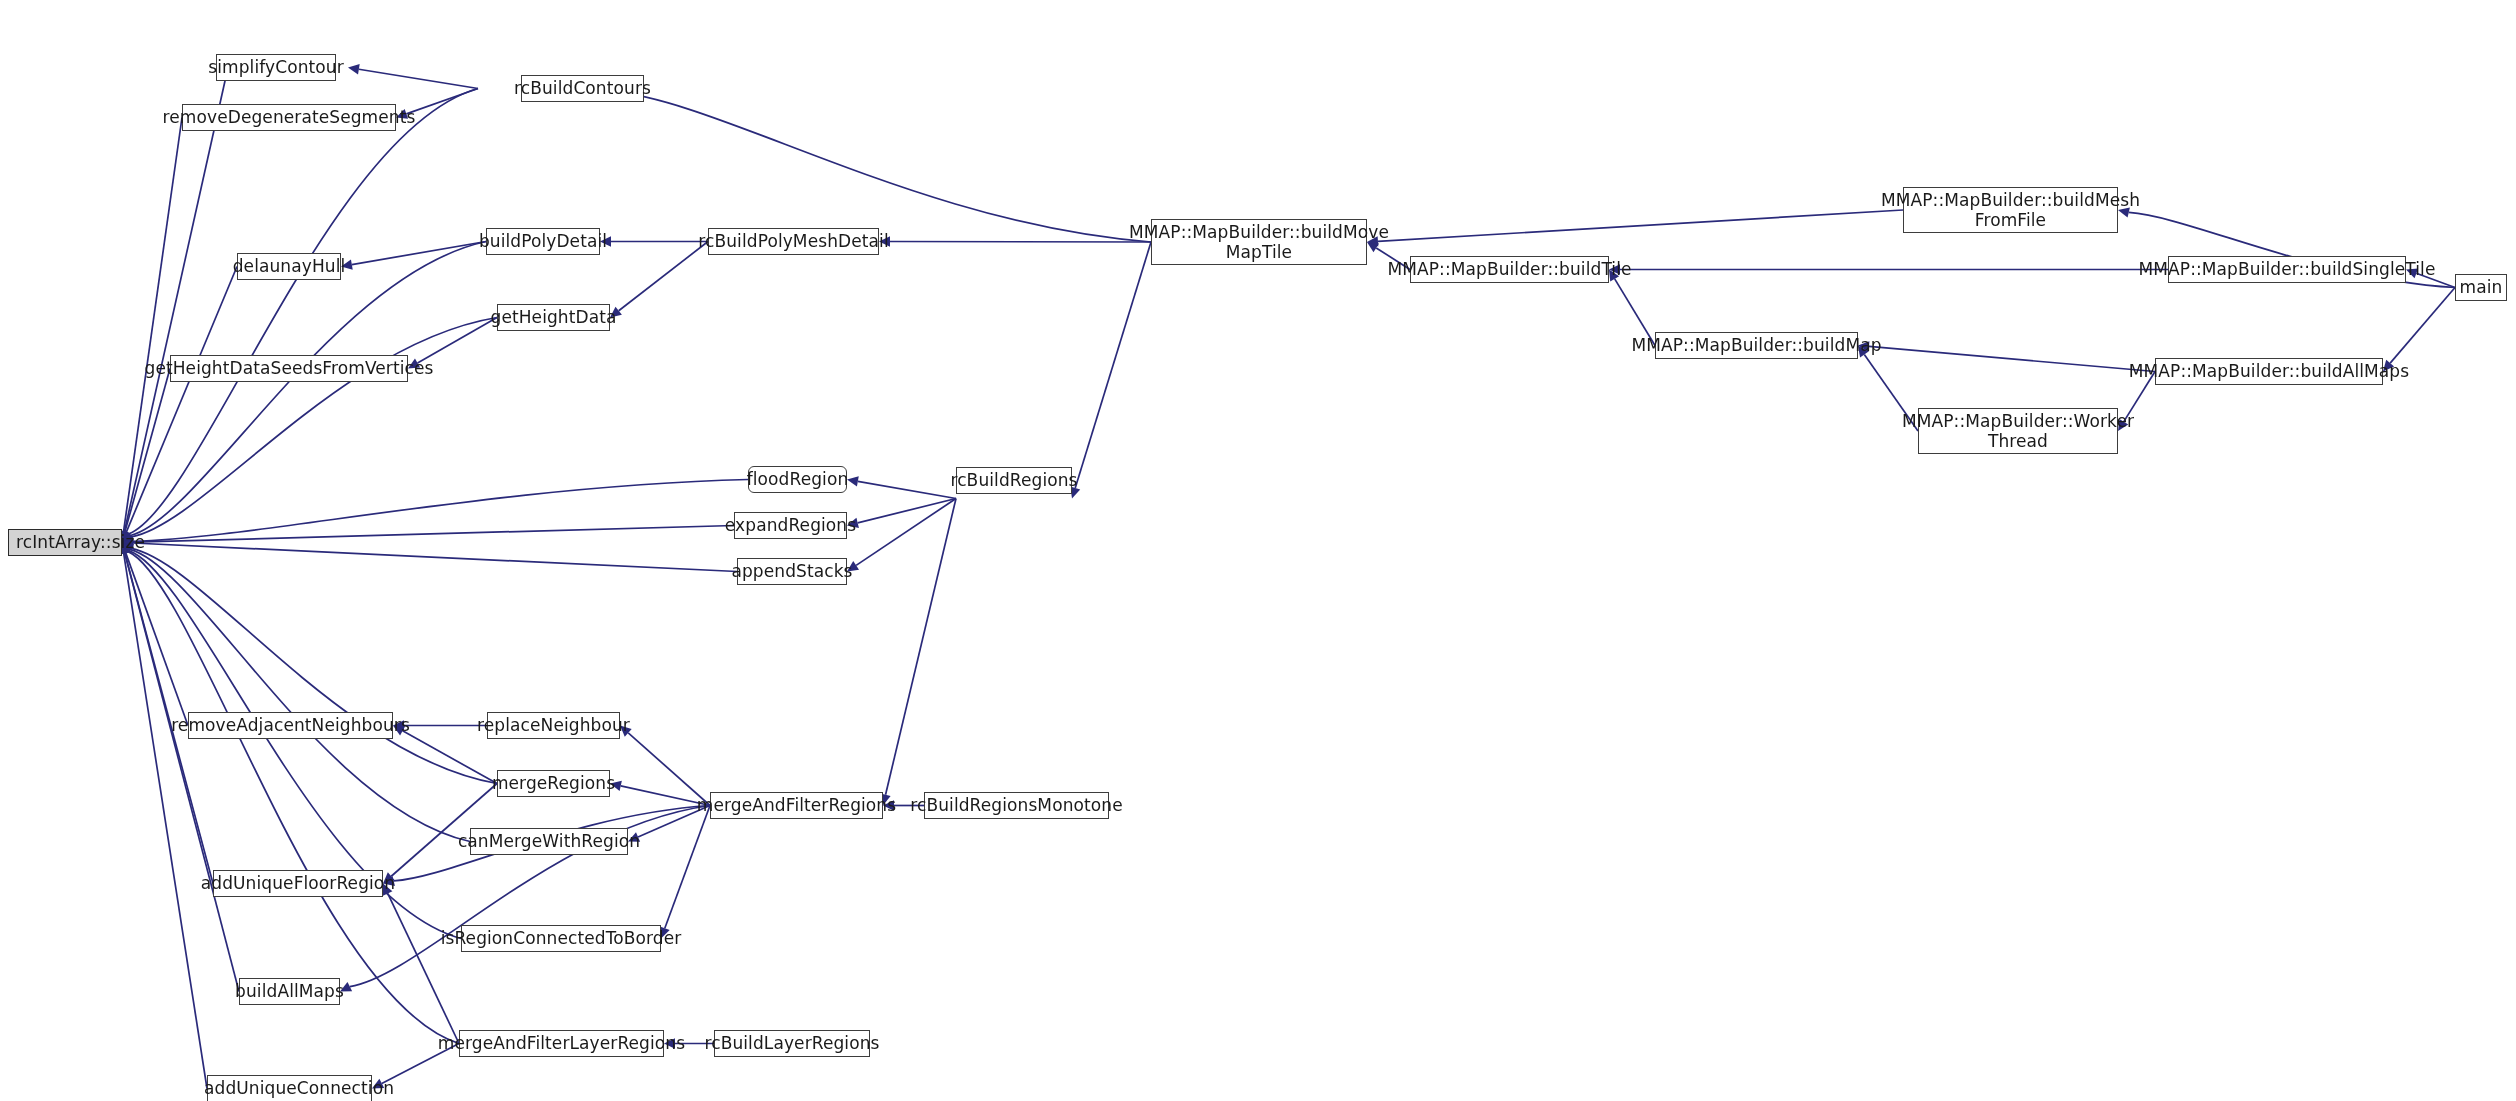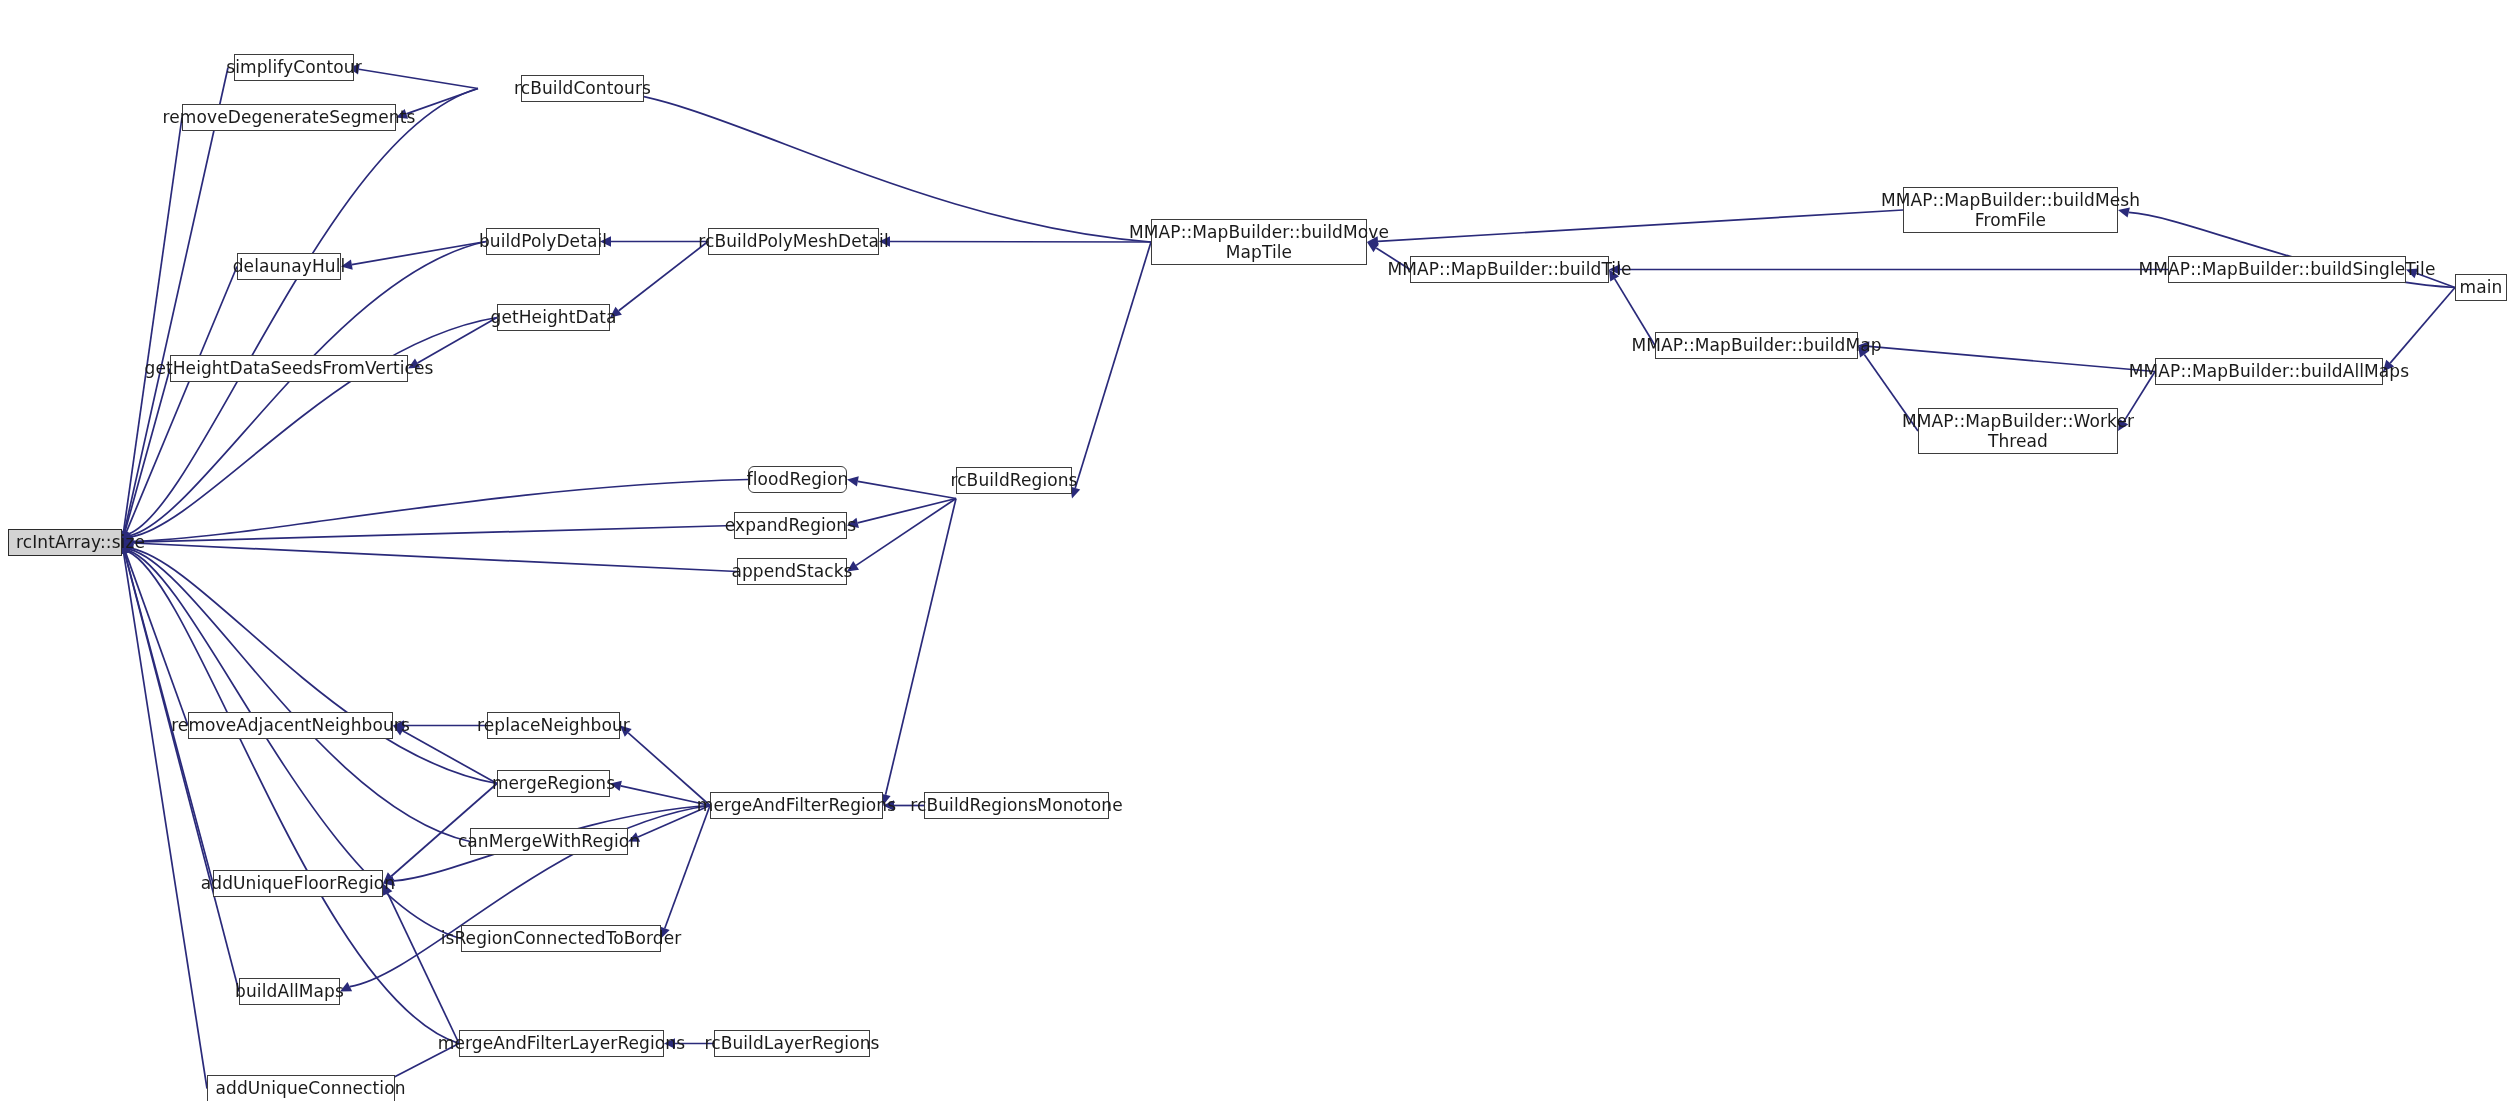--- a/index.html
+++ b/index.html
@@ -156,21 +156,21 @@
       <polygon points="122,542.5 132.4541875408682,548.7249468158657 123.82478752772862,554.5295532119296" fill="#2a2a7a"></polygon>
       <path d="M 459 1043.5 L 381.77039407471545 1083.4463478923885" stroke="#2a2a7a" stroke-width="1.7" fill="none"></path>
       <polygon points="372,1088.5 379.38139489657186,1078.8276161479776 384.15939325285905,1088.0650796367995" fill="#2a2a7a"></polygon>
       <path d="M 714 1043.5 L 675 1043.5" stroke="#2a2a7a" stroke-width="1.7" fill="none"></path>
       <polygon points="664,1043.5 675,1038.3 675,1048.7" fill="#2a2a7a"></polygon>
       <path d="M 207 1088.5 L 123.69207281878862 553.3690795183362" stroke="#2a2a7a" stroke-width="1.7" fill="none"></path>
       <polygon points="122,542.5 128.8301831365476,552.5691905494543 118.55396250102966,554.1689684872181" fill="#2a2a7a"></polygon>
     </svg>
   <div id="node-layer">
       <div class="node root" style="left: 8px; top: 529px; width: 114px; height: 27px; padding-left: 37px;">rcIntArray::size</div>
-      <div class="node" style="left: 234px; top: 54px; width: 120px; height: 27px;">simplifyContour</div>
+      <div class="node" style="left: 216px; top: 54px; width: 120px; height: 27px;">simplifyContour</div>
       <div class="node" style="left: 182px; top: 104px; width: 214px; height: 27px;">removeDegenerateSegments</div>
       <div class="node" style="left: 478px; top: 75px; width: 123px; height: 27px; margin-left: 43px;">rcBuildContours</div>
       <div class="node" style="left: 486px; top: 228px; width: 114px; height: 27px;">buildPolyDetail</div>
       <div class="node" style="left: 237px; top: 253px; width: 104px; height: 27px;">delaunayHull</div>
       <div class="node" style="left: 497px; top: 304px; width: 113px; height: 27px;">getHeightData</div>
       <div class="node" style="left: 170px; top: 355px; width: 238px; height: 27px;">getHeightDataSeedsFromVertices</div>
       <div class="node" style="left: 708px; top: 228px; width: 171px; height: 27px;">rcBuildPolyMeshDetail</div>
       <div class="node two-line" style="left: 1151px; top: 219px; width: 216px; height: 46px;">MMAP::MapBuilder::buildMove
 MapTile</div>
       <div class="node" style="left: 1410px; top: 256px; width: 199px; height: 27px;">MMAP::MapBuilder::buildTile</div>
@@ -190,15 +190,15 @@
       <div class="node" style="left: 487px; top: 712px; width: 133px; height: 27px;">replaceNeighbour</div>
       <div class="node" style="left: 497px; top: 770px; width: 113px; height: 27px;">mergeRegions</div>
       <div class="node" style="left: 470px; top: 828px; width: 158px; height: 27px;">canMergeWithRegion</div>
       <div class="node" style="left: 710px; top: 792px; width: 173px; height: 27px;">mergeAndFilterRegions</div>
       <div class="node" style="left: 924px; top: 792px; width: 185px; height: 27px;">rcBuildRegionsMonotone</div>
       <div class="node" style="left: 213px; top: 870px; width: 170px; height: 27px;">addUniqueFloorRegion</div>
       <div class="node" style="left: 461px; top: 925px; width: 200px; height: 27px;">isRegionConnectedToBorder</div>
       <div class="node" style="left: 239px; top: 978px; width: 101px; height: 27px;">buildAllMaps</div>
       <div class="node" style="left: 459px; top: 1030px; width: 205px; height: 27px;">mergeAndFilterLayerRegions</div>
       <div class="node" style="left: 714px; top: 1030px; width: 156px; height: 27px;">rcBuildLayerRegions</div>
-      <div class="node" style="left: 207px; top: 1075px; width: 188px; height: 27px; padding-left: 25px;">addUniqueConnection</div>
+      <div class="node" style="left: 207px; top: 1075px; width: 165px; height: 27px; padding-left: 25px;">addUniqueConnection</div>
     </div>
 </div>
 
 </body></html>

